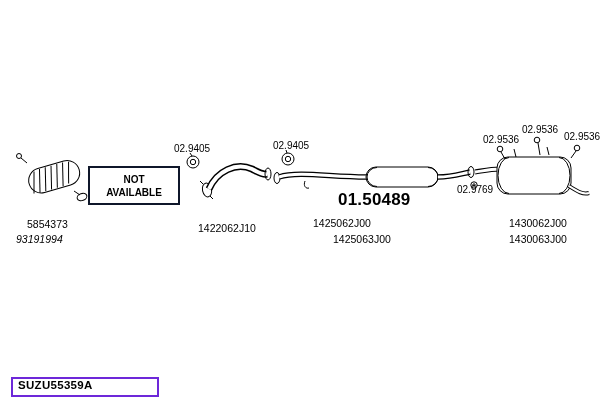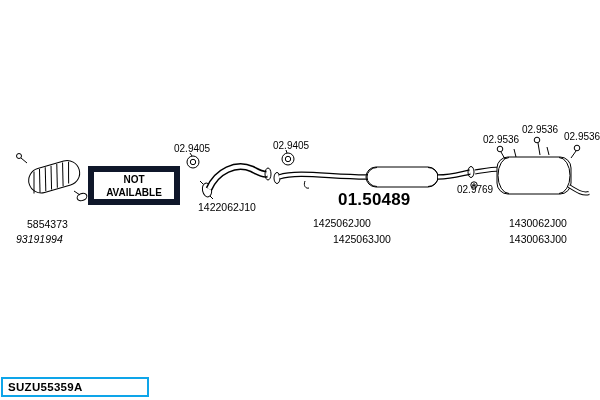--- a/index.html
+++ b/index.html
@@ -7,28 +7,28 @@
     position:relative; width:600px; height:400px;
     background:#ffffff; overflow:hidden;
     font-family:"Liberation Sans", sans-serif; color:#000;
   }
   svg.art { position:absolute; left:0; top:0; }
   .pn  { position:absolute; font-weight:bold; font-size:17px; white-space:nowrap; letter-spacing:.2px; }
   .sub { position:absolute; font-size:10.5px; white-space:nowrap; }
   .fl  { position:absolute; font-size:10px;  white-space:nowrap; }
   .na-box {
     position:absolute; left:88px; top:166px; width:92px; height:39px;
-    border:6px solid #0f172a; box-sizing:border-box;
+    border:2px solid #0f172a; box-sizing:border-box;
     display:flex; flex-direction:column; align-items:center; justify-content:center;
     font-weight:bold; font-size:10px; line-height:13px; text-align:center;
   }
   .footer-box {
-    position:absolute; left:1px; top:377px; width:148px; height:20px;
-    border:2px solid #0ea5e9; box-sizing:border-box;
-    display:flex; align-items:center; padding-left:5px;
+    position:absolute; left:11px; top:377px; width:148px; height:20px;
+    border:2px solid #6d28d9; box-sizing:border-box;
+    display:flex; align-items:flex-start; padding-left:5px;
     font-weight:bold; font-size:11.5px; letter-spacing:.3px;
   }
 </style>
 </head>
 <body>
 
 <div class="canvas">
 
   <svg class="art" width="600" height="400" viewBox="0 0 600 400" stroke="#000" fill="none" stroke-width="1">
 
@@ -115,21 +115,21 @@
 
   <div class="na-box">
     <span>NOT</span>
     <span>AVAILABLE</span>
   </div>
 
   <div class="pn" style="left:290px;top:190px;margin-left:48px;">01.50489</div>
 
   <div class="sub" style="left:19px; top:218px;padding-left:8px;">5854373</div>
   <div class="sub" style="left:16px; top:233px;font-style:italic;">93191994</div>
-  <div class="sub" style="left:198px;top:201px;">1422062J10</div>
+  <div class="sub" style="left:198px;top:222px;">1422062J10</div>
   <div class="sub" style="left:313px;top:217px;">1425062J00</div>
   <div class="sub" style="left:313px;top:233px;margin-left:20px;">1425063J00</div>
   <div class="sub" style="left:509px;top:217px;">1430062J00</div>
   <div class="sub" style="left:509px;top:233px;">1430063J00</div>
 
   <div class="fl" style="left:174px;top:143px;">02.9405</div>
   <div class="fl" style="left:273px;top:140px;">02.9405</div>
   <div class="fl" style="left:483px;top:134px;">02.9536</div>
   <div class="fl" style="left:522px;top:124px;">02.9536</div>
   <div class="fl" style="left:564px;top:131px;">02.9536</div>

